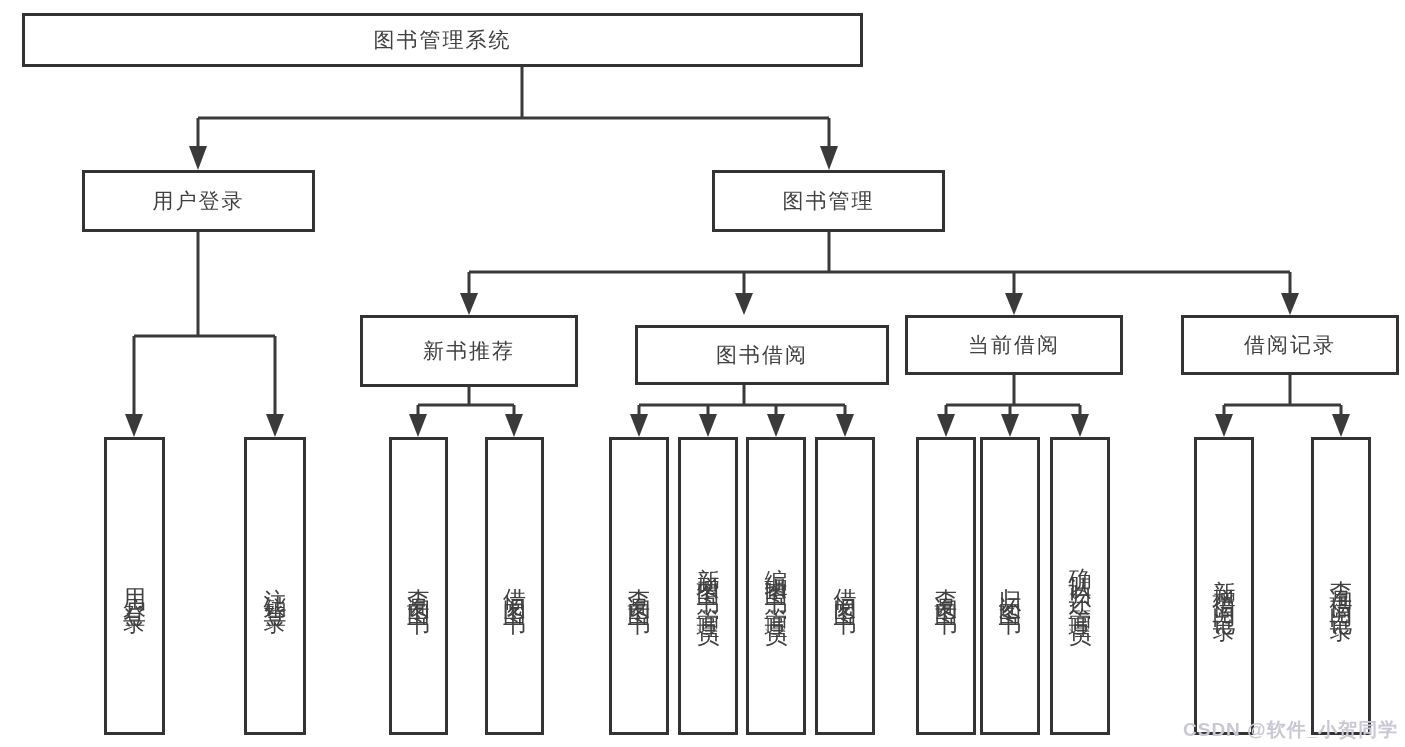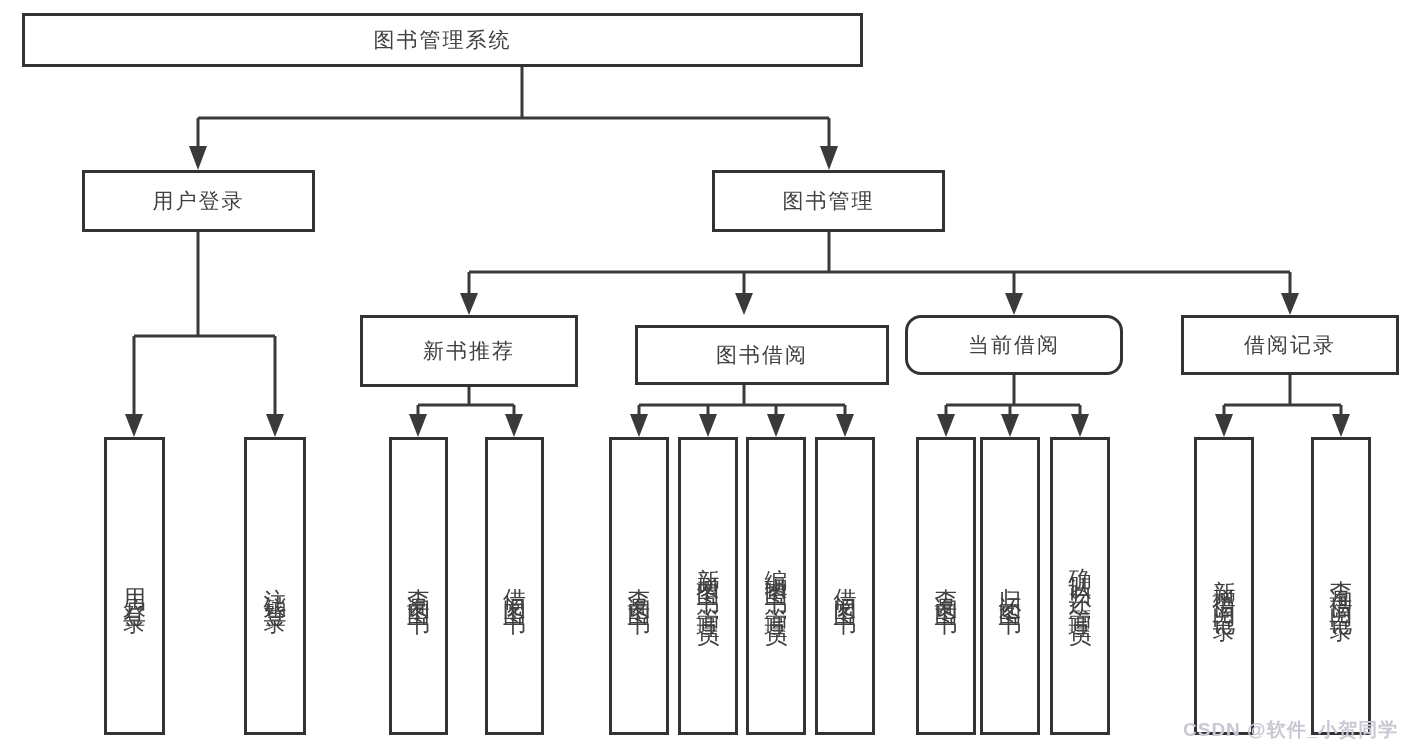--- a/index.html
+++ b/index.html
@@ -107,21 +107,21 @@
     </g>
   </svg>
 
   <div class="node hbox" style="left:22px; top:13px; width:841px; height:54px;">图书管理系统</div>
 
   <div class="node hbox" style="left:82px; top:170px; width:233px; height:62px;">用户登录</div>
   <div class="node hbox" style="left:712px; top:170px; width:233px; height:62px;">图书管理</div>
 
   <div class="node hbox" style="left:360px; top:315px; width:218px; height:72px;">新书推荐</div>
   <div class="node hbox" style="left:635px; top:325px; width:254px; height:60px;">图书借阅</div>
-  <div class="node hbox" style="left:905px; top:315px; width:218px; height:60px;border-radius:16px;">当前借阅</div>
+  <div class="node hbox" style="left:905px; top:315px; width:218px; height:60px;">当前借阅</div>
   <div class="node hbox" style="left:1181px; top:315px; width:218px; height:60px;">借阅记录</div>
 
   <div class="node vbox" style="left:104px; top:437px; width:61px; height:298px;">用户登录</div>
   <div class="node vbox" style="left:244px; top:437px; width:62px; height:298px;">注销登录</div>
 
   <div class="node vbox" style="left:389px; top:437px; width:59px; height:298px;">查询图书</div>
   <div class="node vbox" style="left:485px; top:437px; width:59px; height:298px;">借阅图书</div>
 
   <div class="node vbox" style="left:609px; top:437px; width:60px; height:298px;">查询图书</div>
   <div class="node vbox" style="left:678px; top:437px; width:60px; height:298px;">新增图书（管理员）</div>

